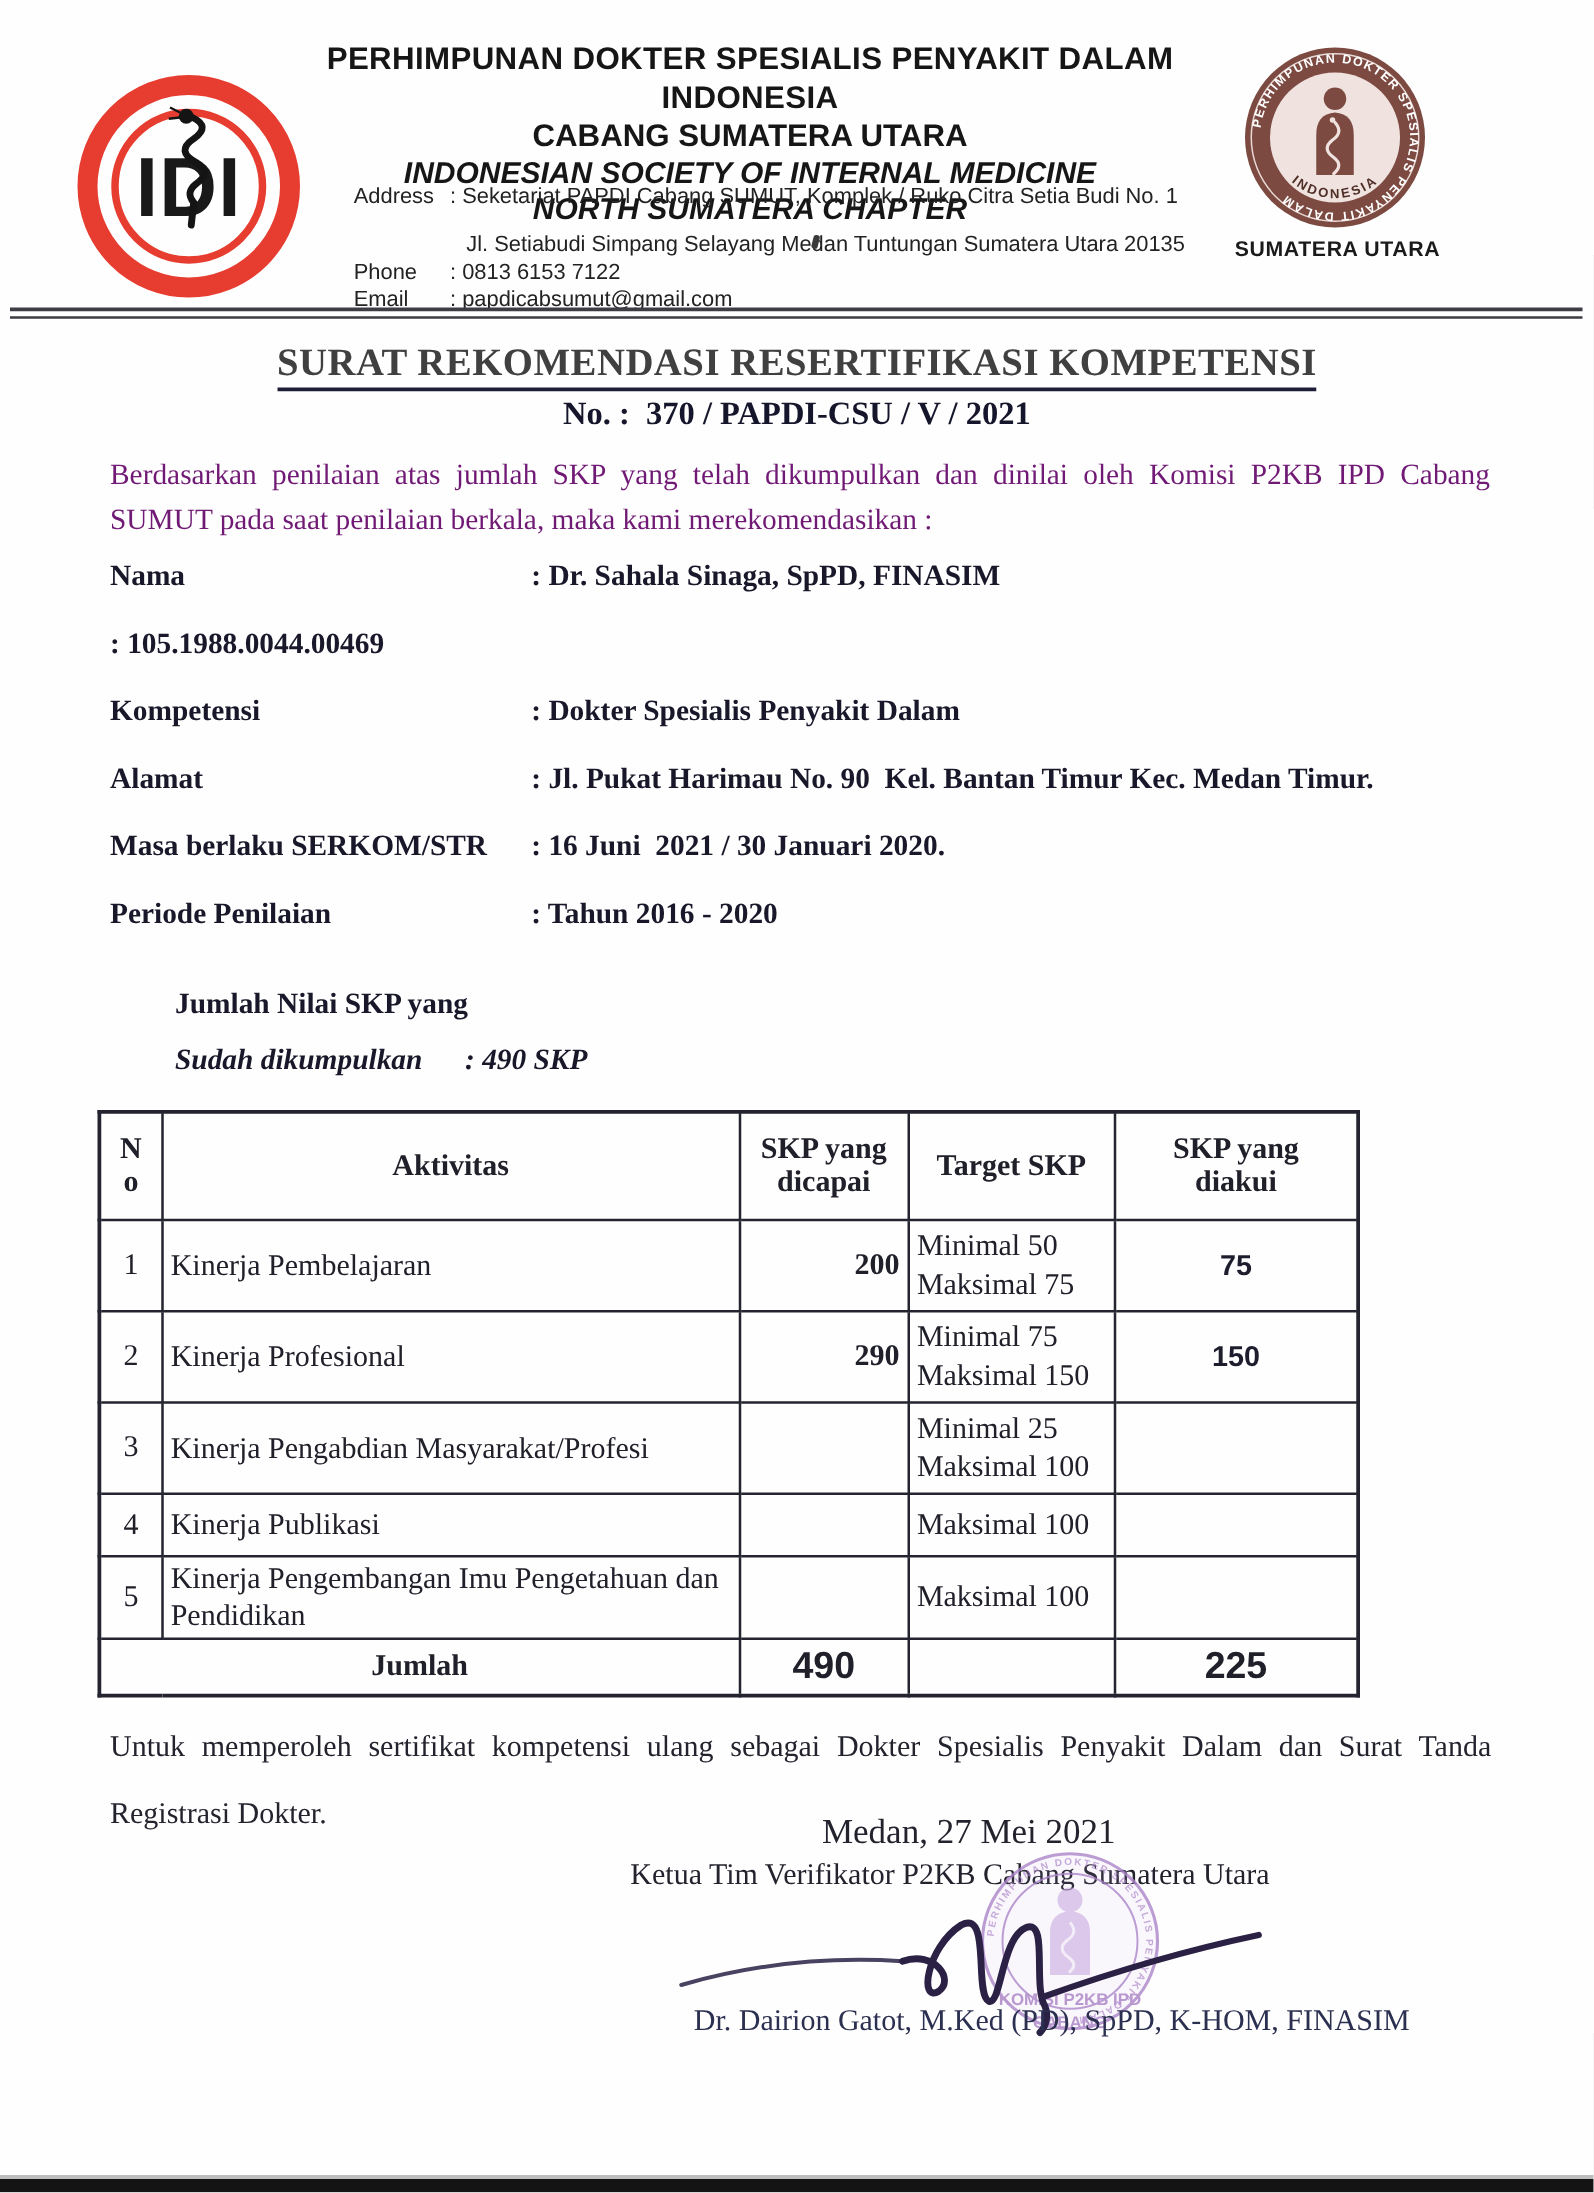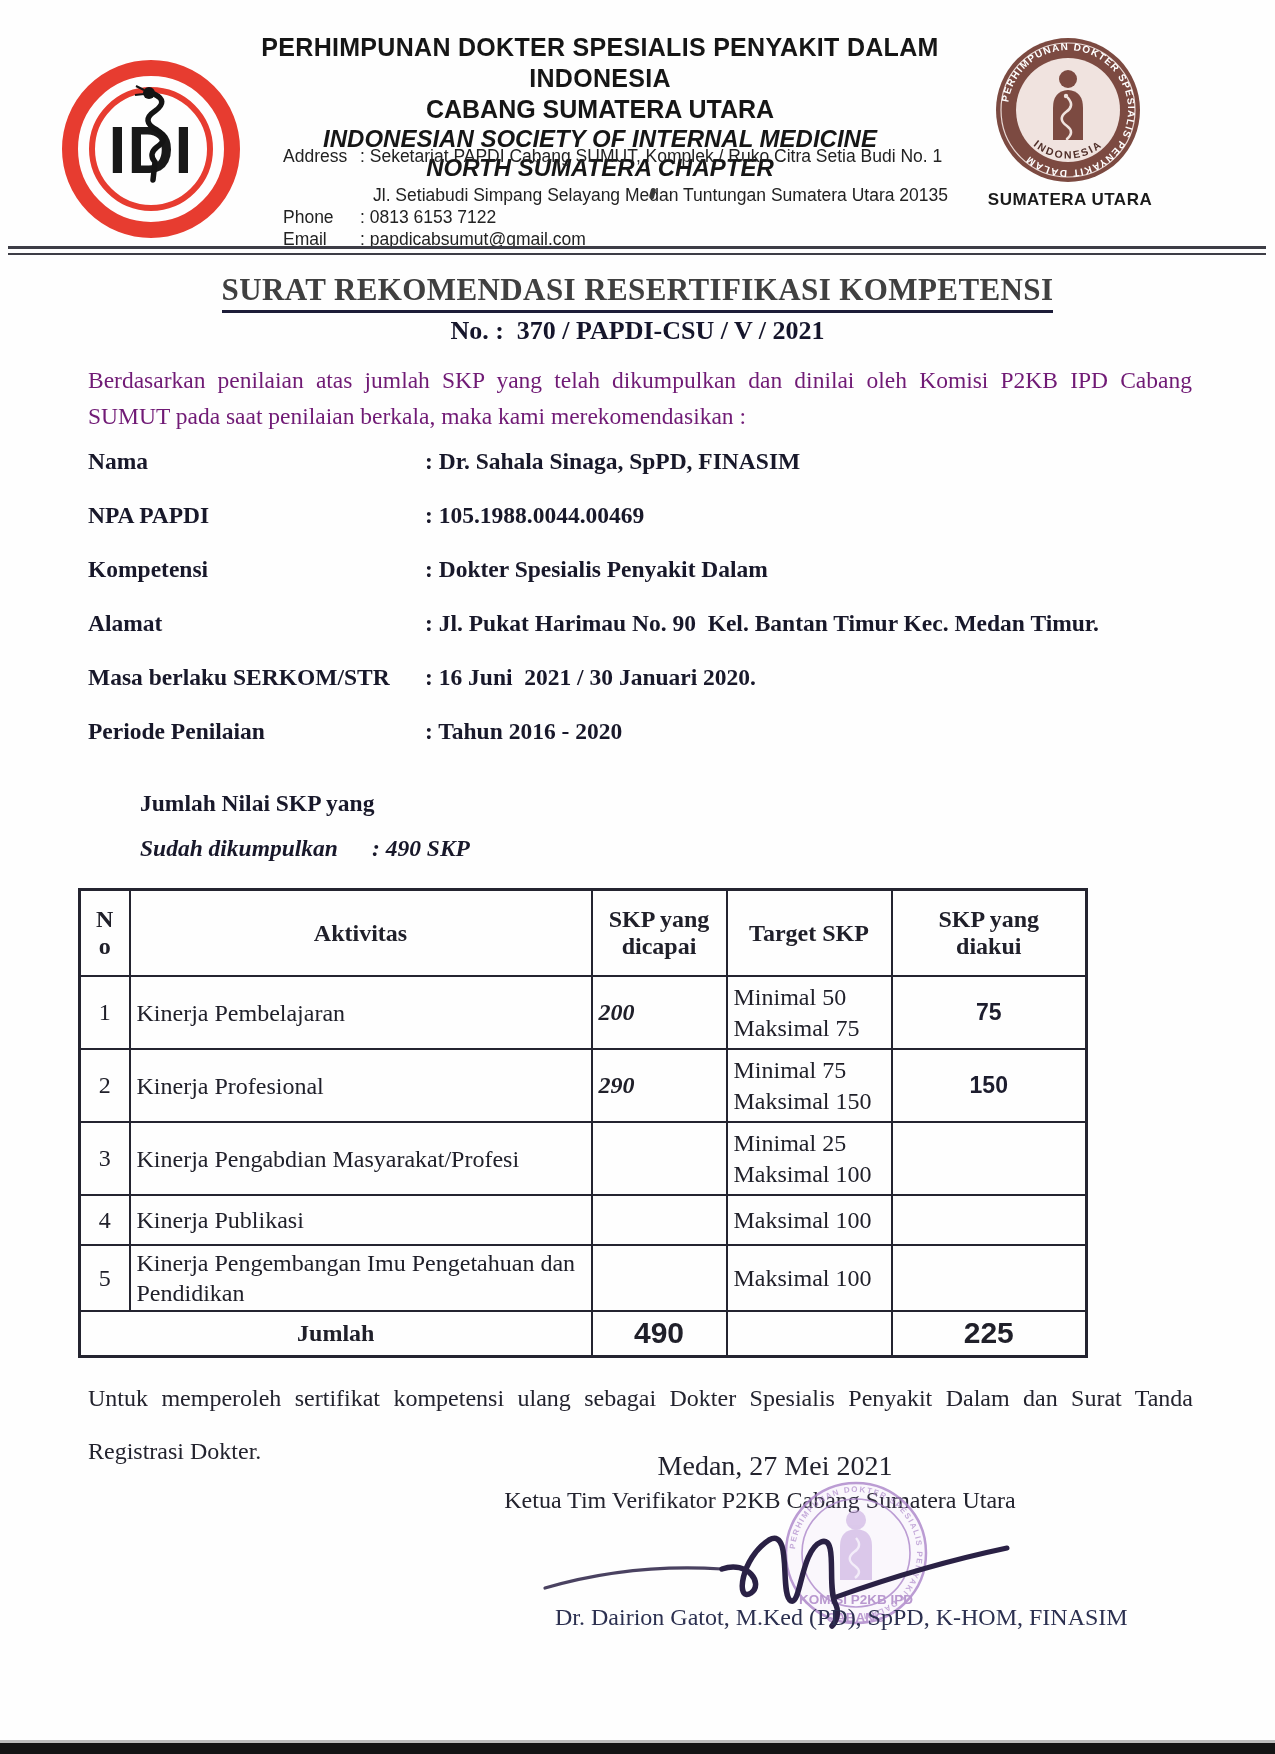--- a/index.html
+++ b/index.html
@@ -42,21 +42,21 @@
   .skp2{left:140px;top:835px;display:flex;font-size:23.5px;font-weight:bold;color:#18182a;font-style:italic;}
   .skp2-label{width:232px;flex:none;}
 
   
   table.skp{position:absolute;left:78px;top:888px;width:1007px;border-collapse:collapse;table-layout:fixed;font-size:24px;color:#20202a;}
   table.skp th,table.skp td{border:2.4px solid #242430;vertical-align:middle;padding:2px 6px;}
   table.skp{border:3px solid #242430;}
   th.h{font-weight:bold;text-align:center;line-height:27px;white-space:pre-line;height:80px;}
   td.no{text-align:center;}
   td.akt{padding-left:16px;line-height:30px;margin-top:16px;}
-  td.dicapai{text-align:left;font-weight:bold;font-style:italic;}
+  td.dicapai{text-align:right;font-weight:bold;}
   td.target{padding-left:12px;line-height:31px;white-space:pre-line;}
   td.diakui{text-align:center;font-weight:bold;font-family:"Liberation Sans",sans-serif;font-size:23px;color:#1d1d2e;}
   tr.r1,tr.r2,tr.r3{height:73px;}
   tr.r4{height:50px;}
   tr.r5{height:62px;}
   tr.foot{height:45px;}
   td.foot-label{text-align:center;font-weight:bold;}
   td.foot-num{text-align:center;font-weight:bold;font-family:"Liberation Sans",sans-serif;font-size:30px;}
 
   .closing{left:88px;top:1372px;width:1105px;font-size:24px;line-height:53px;text-align:justify;color:#23232e;}
@@ -146,21 +146,20 @@
   <div class="abs docno prewrap">No. :  370 / PAPDI-CSU / V / 2021</div>
 
   <div class="abs intro">Berdasarkan penilaian atas jumlah SKP yang telah dikumpulkan dan dinilai oleh Komisi P2KB IPD Cabang SUMUT pada saat penilaian berkala, maka kami merekomendasikan :</div>
 
   <div class="abs fields">
     <div class="field-row">
       <div class="field-label">Nama</div>
       <div class="field-value prewrap">: Dr. Sahala Sinaga, SpPD, FINASIM</div>
     </div>
     <div class="field-row">
-      <div class="field-label">NPA PAPDI</div>
       <div class="field-value prewrap">: 105.1988.0044.00469</div>
     </div>
     <div class="field-row">
       <div class="field-label">Kompetensi</div>
       <div class="field-value prewrap">: Dokter Spesialis Penyakit Dalam</div>
     </div>
     <div class="field-row">
       <div class="field-label">Alamat</div>
       <div class="field-value prewrap">: Jl. Pukat Harimau No. 90  Kel. Bantan Timur Kec. Medan Timur.</div>
     </div>

